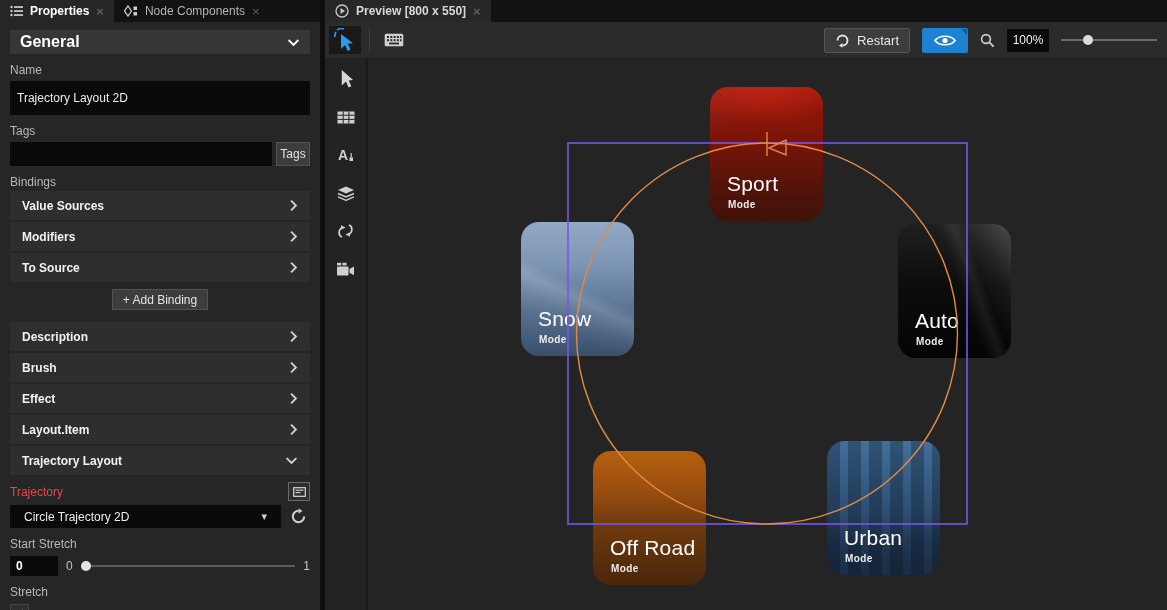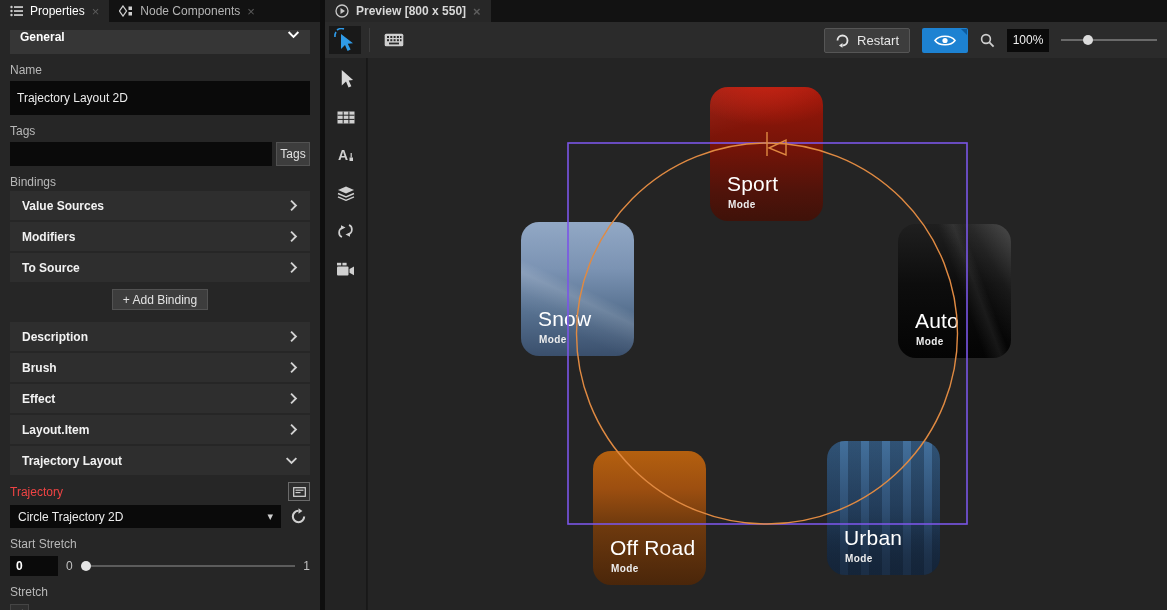--- a/index.html
+++ b/index.html
@@ -10,44 +10,44 @@
   
   .lbl { color:#ef4444; font-size:12px; }
   .chev-r, .chev-d { flex:0 0 auto; }
 
   
   .left-panel { position:absolute; left:0; top:0; width:320px; height:610px;
     background:#262626; z-index:6; display:flex; flex-direction:column; }
   .tabbar { height:22px; background:#121212; display:flex; align-items:stretch; flex:0 0 auto; }
   .tab { display:flex; align-items:center; gap:7px; padding:0 10px; font-size:12px;
     color:#b4b4b4; cursor:default; }
-  .tab.active { background:#262626; color:#ffffff; font-weight:normal; }
+  .tab.active { background:#262626; color:#ffffff; font-weight:bold; }
   .tab .close { color:#5d5d5d; font-size:13px; line-height:1; }
   .panel-body { padding:8px 10px 0 10px; flex:1 1 auto; }
-  .sec-header { height:24px; background:#363636; display:flex; 
-    padding:0 10px; color:#fff; font-size:12px; font-weight:bold; justify-content:space-between; }
+  .sec-header { height:24px; background:#363636; display:flex; align-items:center;
+    padding:0 10px; color:#fff; font-size:16px; font-weight:bold; justify-content:space-between; }
   .field-label { margin-top:9px; font-size:12px; color:#b8b8b8; }
   .txt-input { margin-top:4px; width:100%; height:34px; background:#0a0a0a; border:none;
     color:#ececec; font-size:12px; padding:0 7px; font-family:"Liberation Sans",sans-serif; }
   .tags-row { display:flex; margin-top:4px; gap:4px; align-items:stretch; }
   .tags-row .txt-input { margin-top:0; flex:1; height:24px; }
   .btn { background:#3d3d3d; color:#e2e2e2; border:1px solid #525252; font-size:12px;
     display:flex; align-items:center; justify-content:center; }
   .tags-btn { width:34px; height:24px; }
   .prow { height:29px; background:#2e2e2e; margin-top:2px; display:flex; align-items:center;
     justify-content:space-between; padding:0 12px; cursor:default; }
   .prow span { color:#f2f2f2; font-size:12px; font-weight:bold; }
   .add-binding { margin:7px auto 0 auto; height:21px; padding:0 10px; width:auto; }
   .sections-gap { height:10px; }
   .traj-label-row { display:flex; justify-content:space-between; align-items:center; margin-top:7px; }
   .icon-btn { width:22px; height:19px; background:#2e2e2e; border:1px solid #6a6a6a;
     display:flex; align-items:center; justify-content:center; }
   .dd-row { display:flex; gap:5px; margin-top:4px; align-items:center; }
   .dropdown { flex:1; height:23px; background:#0a0a0a; display:flex; align-items:center;
-    justify-content:space-between; padding:0 8px; color:#ececec; font-size:12px; }
+    justify-content:space-between; padding:0 14px; color:#ececec; font-size:12px; }
   .dropdown .caret { color:#cfcfcf; font-size:11px; }
   .reset-btn { width:24px; height:23px; background:transparent; border:none; display:flex;
     align-items:center; justify-content:center; }
   .slider-row { display:flex; align-items:center; margin-top:5px; gap:8px; }
   .num-input { width:48px; height:20px; background:#0a0a0a; border:none; color:#fff;
     font-weight:bold; font-size:12px; padding:0 6px; font-family:"Liberation Sans",sans-serif; }
   .s-min,.s-max { color:#c0c0c0; font-size:12px; }
   .s-track { flex:1; height:14px; position:relative; }
   .s-track::before { content:""; position:absolute; left:0; right:0; top:6px; height:2px; background:#5c5c5c; }
   .s-thumb { position:absolute; left:0; top:2px; width:10px; height:10px; border-radius:50%; background:#e4e4e4; }

